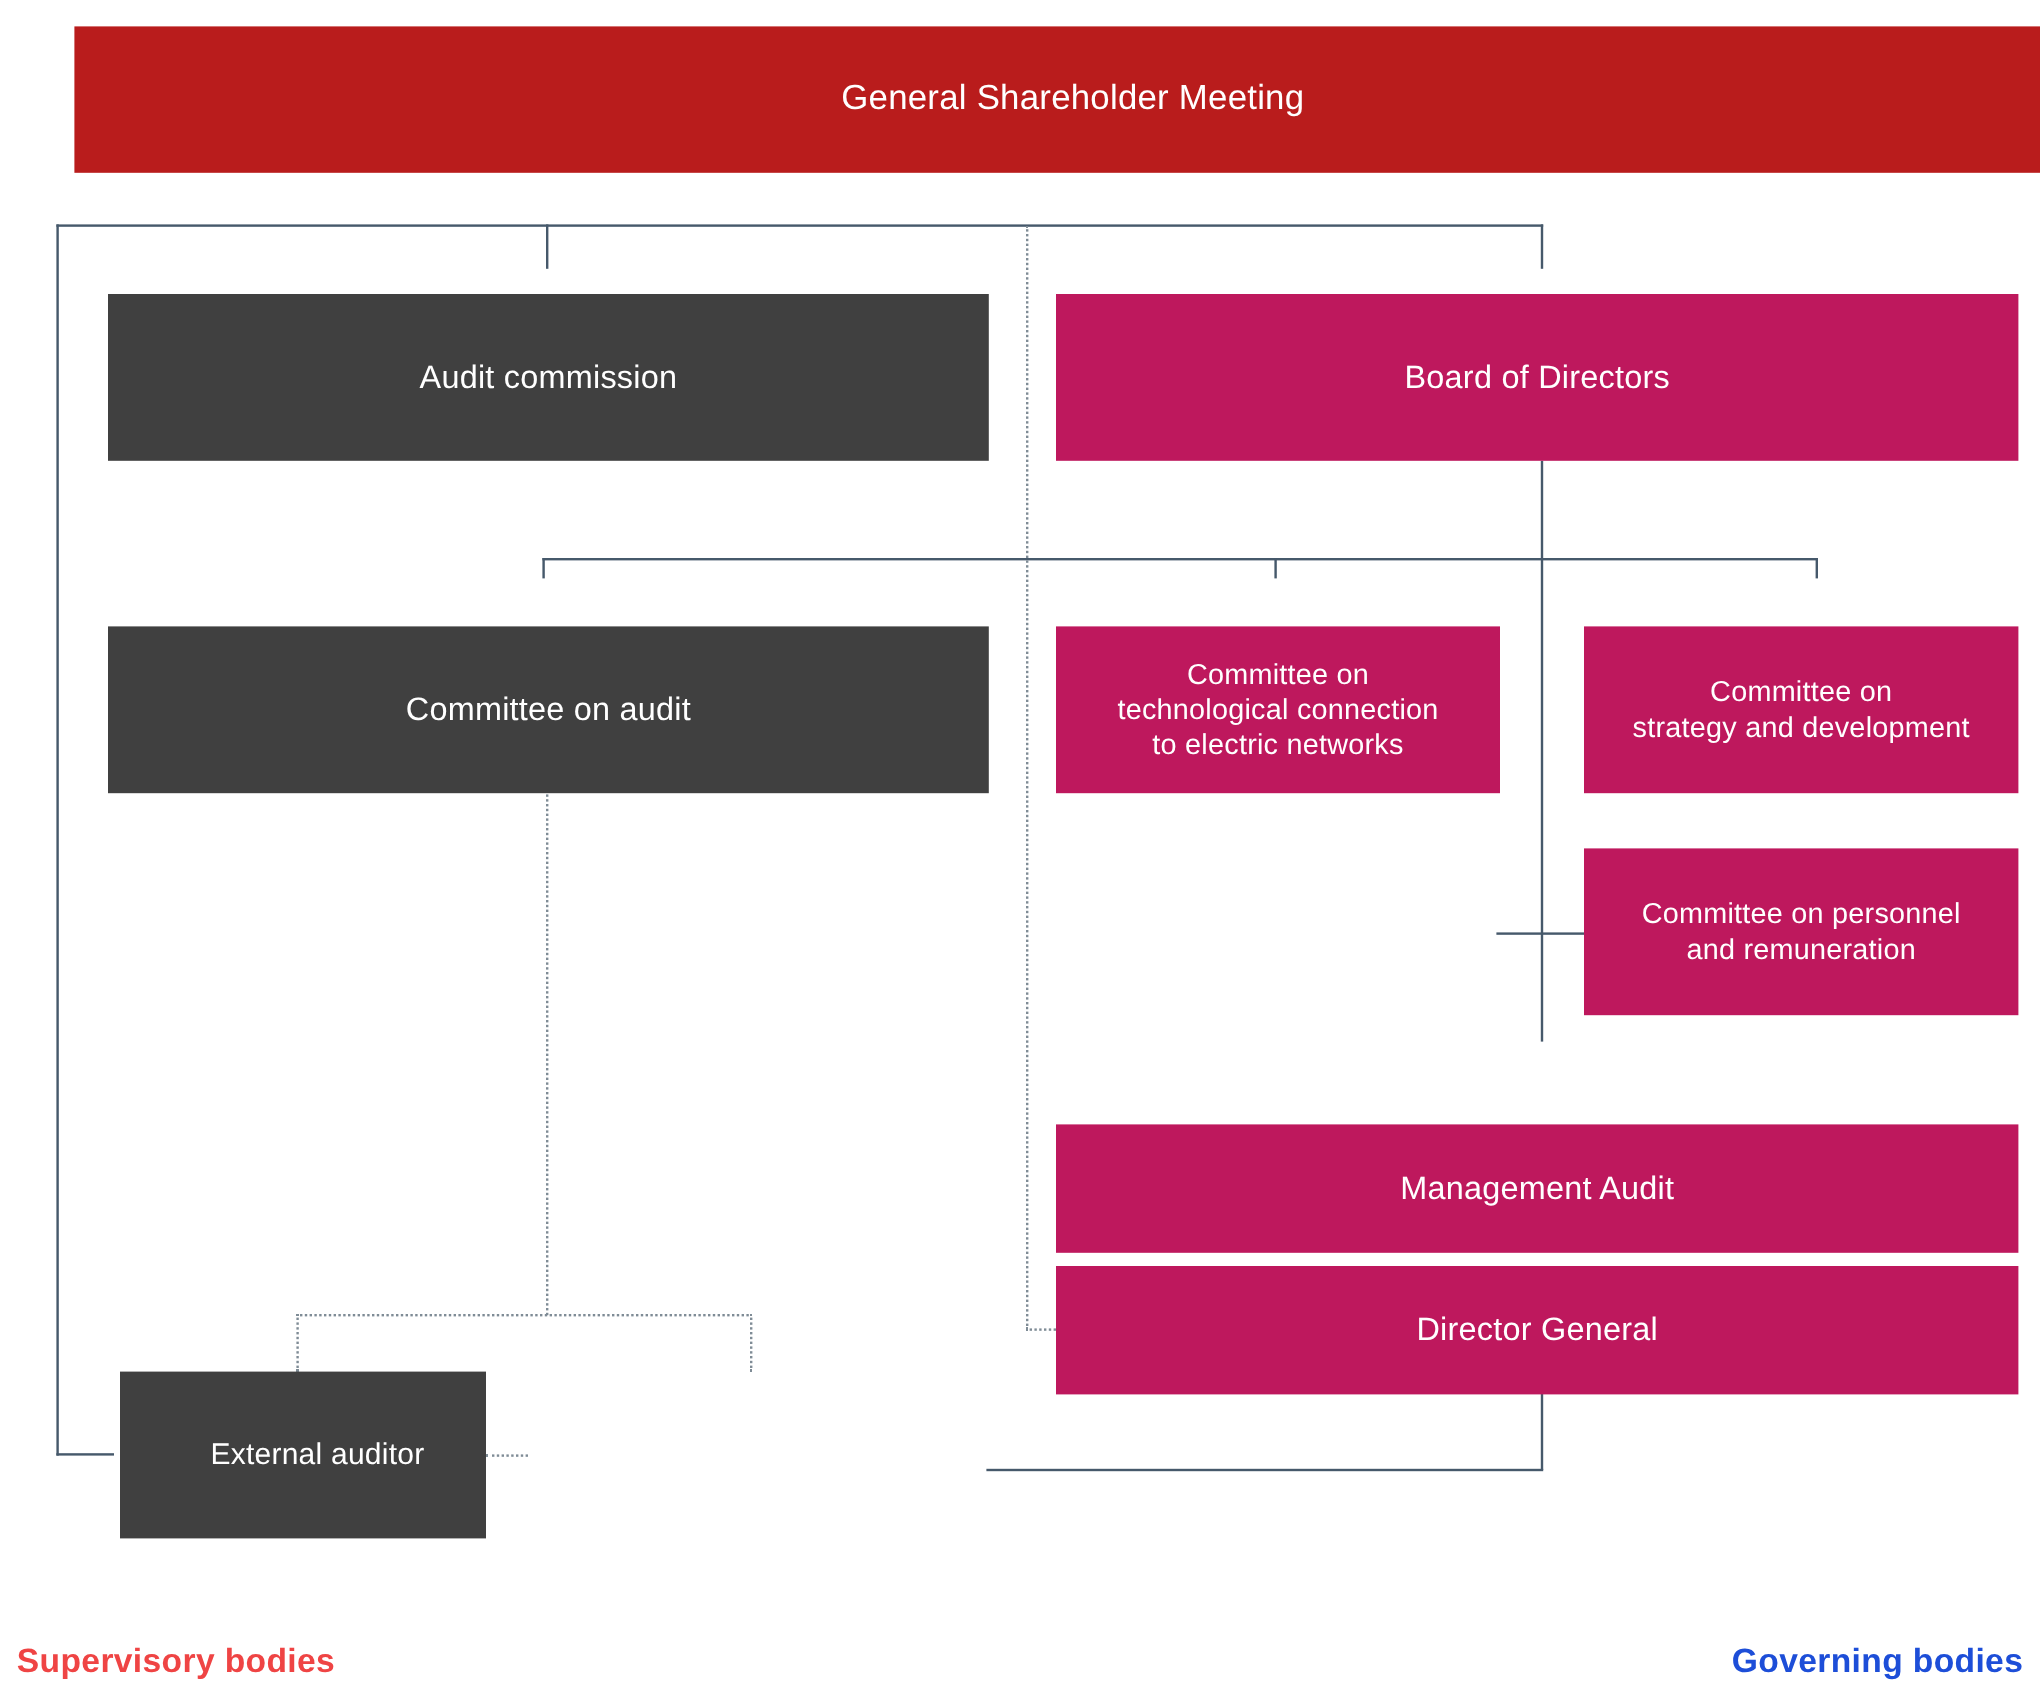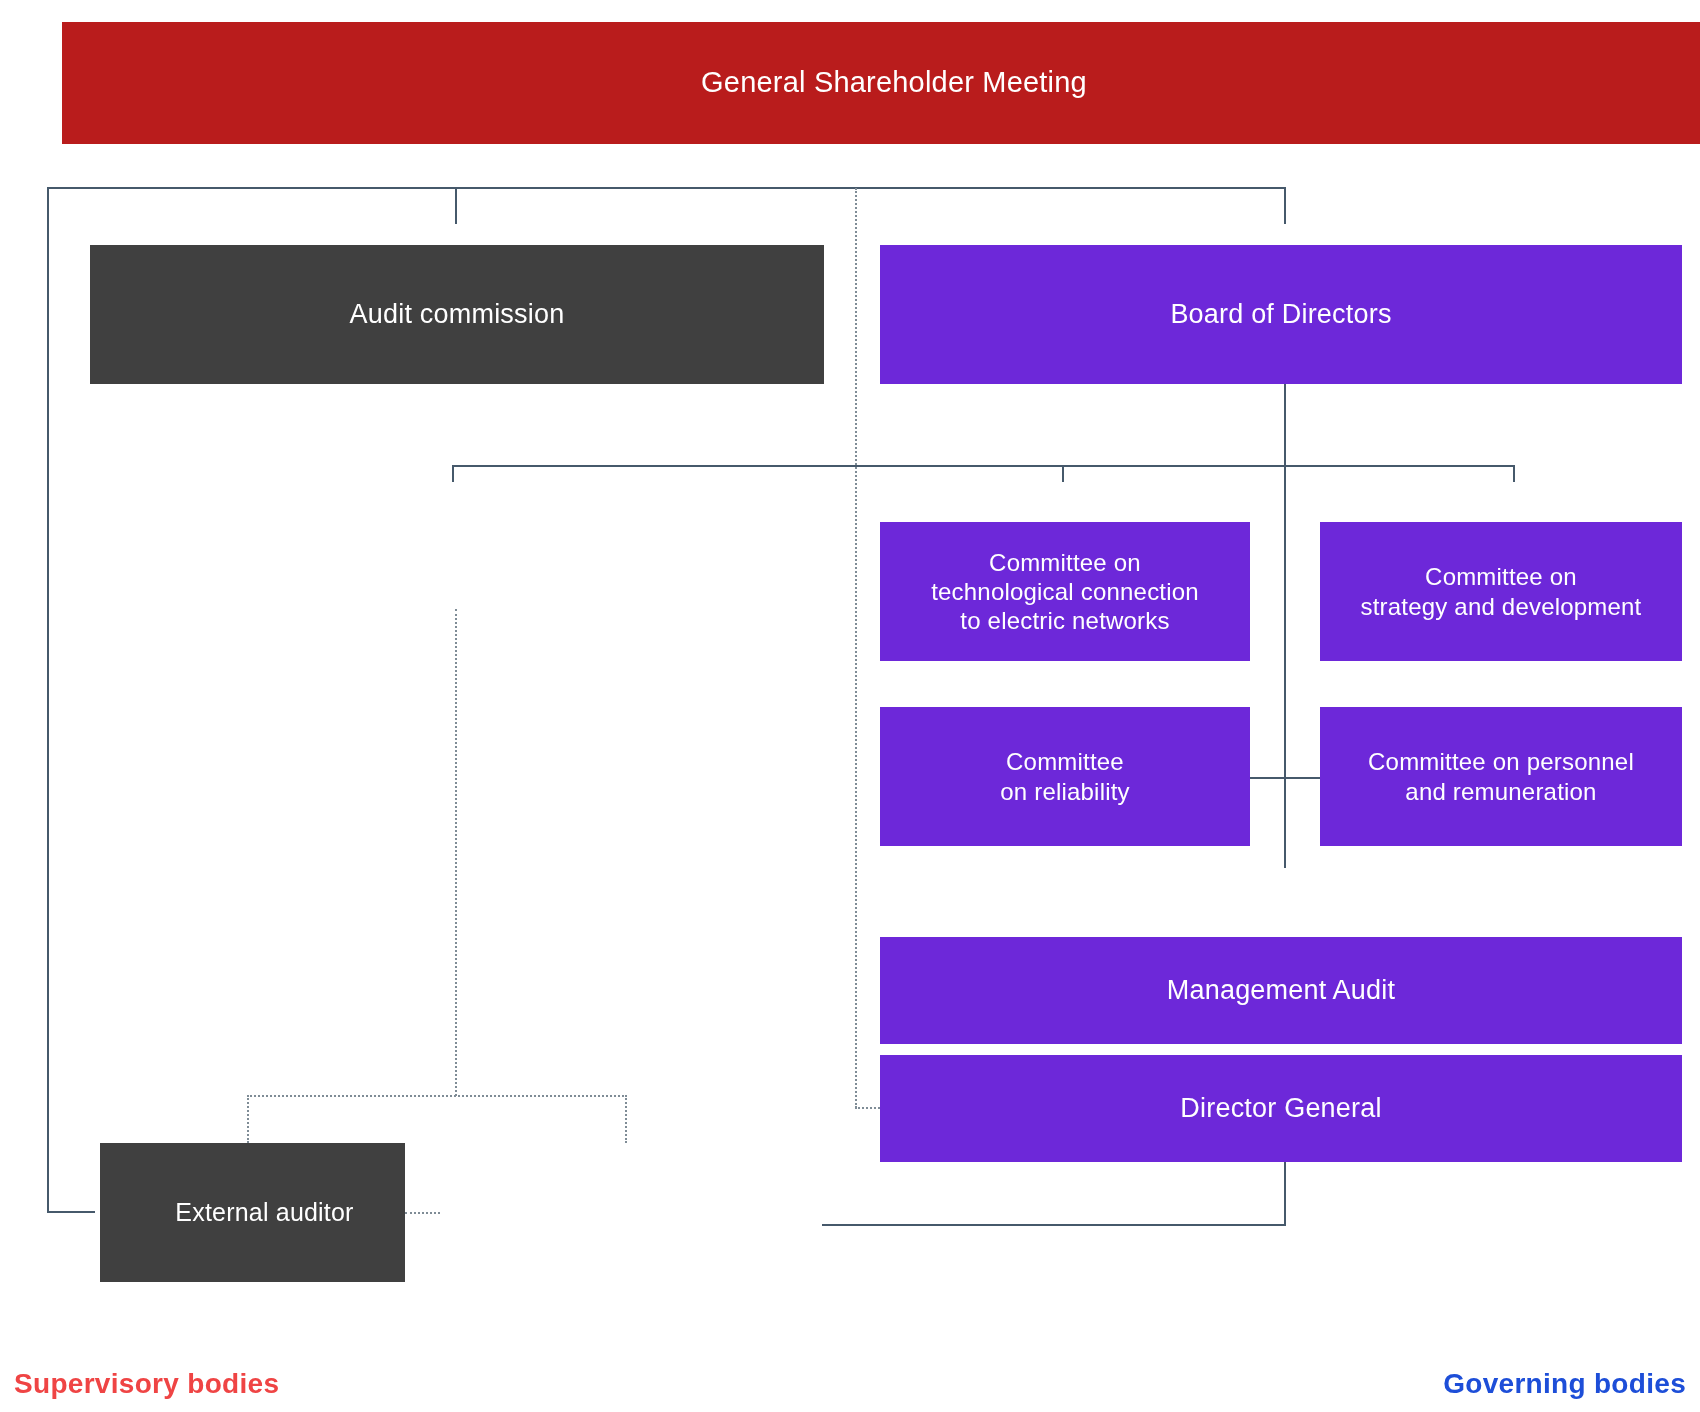--- a/index.html
+++ b/index.html
@@ -47,21 +47,21 @@
     justify-content: center;
     text-align: center;
     color: #ffffff;
     font-weight: 400;
     line-height: 1.22;
     padding: 6px 12px;
     letter-spacing: 0.2px;
   }
   .node-dark  { background: #b91c1c; margin-left: 44px; }
   .node-gray  { background: #404040; }
-  .node-blue  { background: #6d28d9; }
+  .node-blue  { background: #be185d; }
 
   .fs-top  { font-size: 29px; }
   .fs-lg   { font-size: 27px; }
   .fs-md   { font-size: 25px; }
   .fs-sm   { font-size: 24px; }
 
   
   .legend {
     position: absolute;
     font-size: 28px;
@@ -104,30 +104,29 @@
   <div class="dln dln-v" style="left:625px; top:1095px; height:48px;"></div>
 
   <div class="dln dln-h" style="left:405px; top:1212px; width:35px;"></div>
 
   <div class="node node-dark fs-top" style="left:18px; top:22px; width:1664px; height:122px;">General Shareholder Meeting</div>
 
   <div class="node node-gray fs-lg" style="left:90px; top:245px; width:734px; height:139px;">Audit commission</div>
 
   <div class="node node-blue fs-lg" style="left:880px; top:245px; width:802px; height:139px;">Board of Directors</div>
 
+  <div class="node node-gray fs-lg" style="left:90px; top:522px; width:734px; height:139px;">Committee on audit</div>
 
   <div class="node node-blue fs-sm" style="left:880px; top:522px; width:370px; height:139px; white-space:pre-line;">Committee on
 technological connection
 to electric networks</div>
 
   <div class="node node-blue fs-sm" style="left:1320px; top:522px; width:362px; height:139px; white-space:pre-line;">Committee on
 strategy and development</div>
 
-  <div class="node node-blue fs-sm" style="left:880px; top:707px; width:370px; height:139px; white-space:pre-line;">Committee
-on reliability</div>
 
   <div class="node node-blue fs-sm" style="left:1320px; top:707px; width:362px; height:139px; white-space:pre-line;">Committee on personnel
 and remuneration</div>
 
   <div class="node node-blue fs-lg" style="left:880px; top:937px; width:802px; height:107px;">Management Audit</div>
 
   <div class="node node-blue fs-lg" style="left:880px; top:1055px; width:802px; height:107px;">Director General</div>
 
   <div class="node node-gray fs-md" style="left:100px; top:1143px; width:305px; height:139px;padding-left:36px;">External auditor</div>
 

